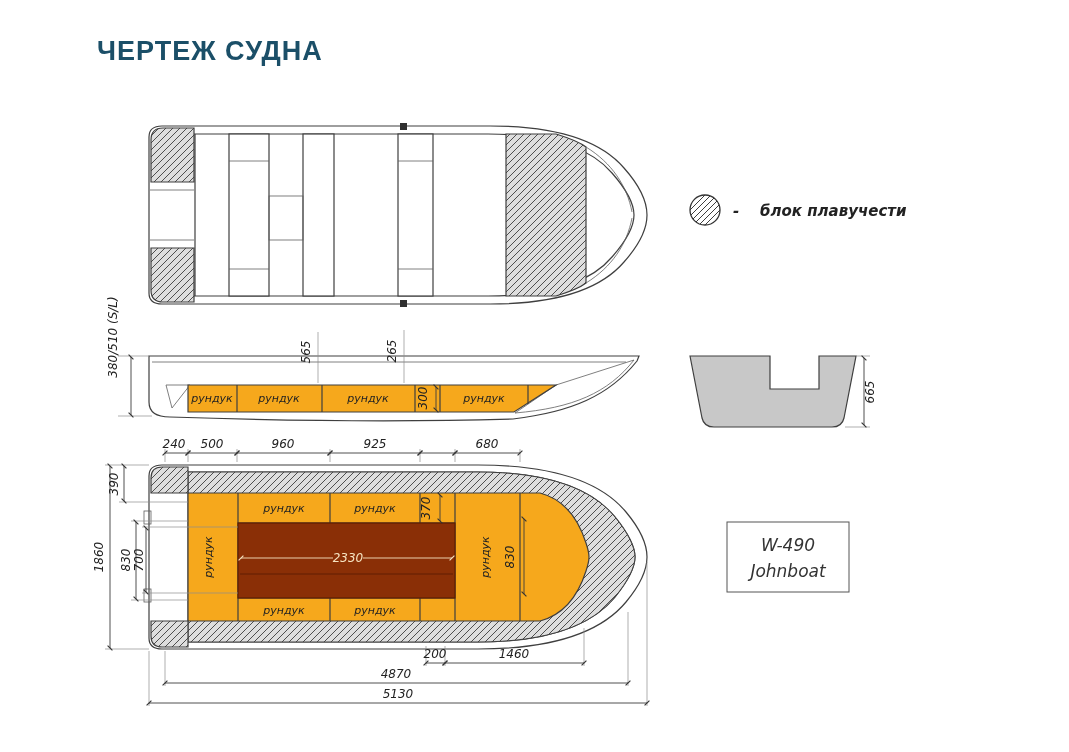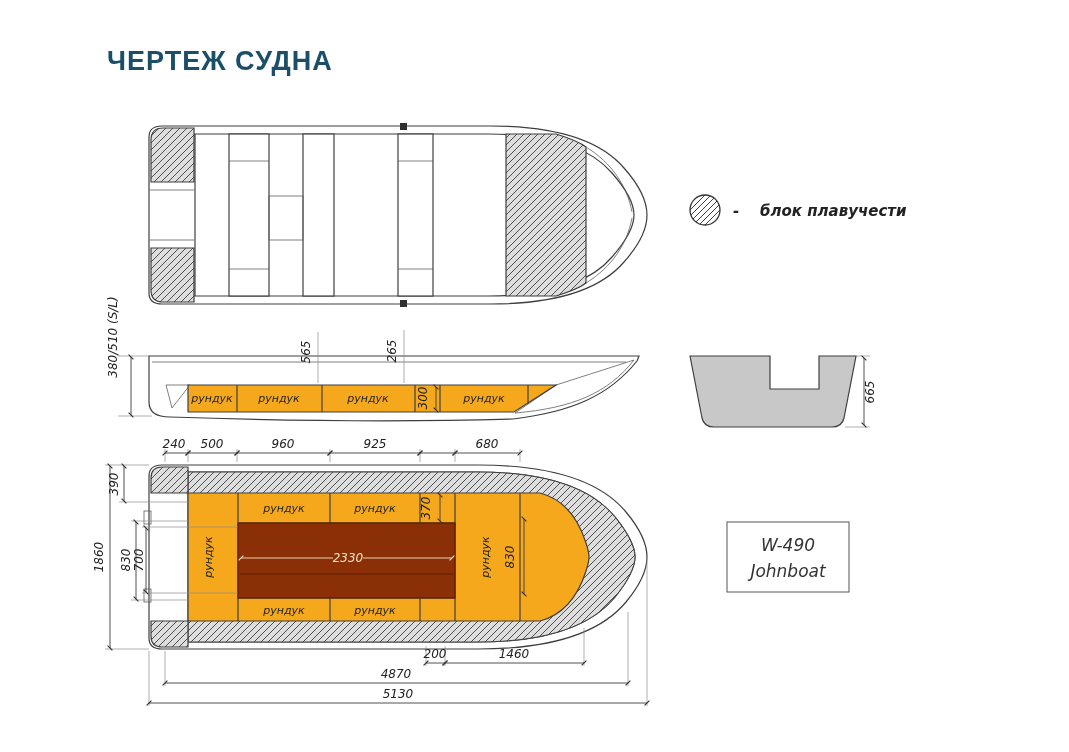--- a/index.html
+++ b/index.html
@@ -1,18 +1,18 @@
 <!DOCTYPE html>
 <html><head>
 <meta charset="utf-8">
 <style>
   html,body{margin:0;padding:0;background:#fff;}
   body{font-family:"Liberation Sans",sans-serif;}
   .stage{position:relative;width:1069px;height:752px;background:#fff;overflow:hidden;}
-  .page-title{position:absolute;left:97px;top:36px;margin:10px;font-size:27px;font-weight:600;
+  .page-title{position:absolute;left:97px;top:36px;margin:0;font-size:27px;font-weight:600;
               letter-spacing:1px;color:#1b4f68;font-family:"Liberation Sans",sans-serif;}
   svg{position:absolute;left:0;top:0;}
   .ln{stroke:#3f3f3f;stroke-width:1.2;fill:none;}
   .lnf{stroke:#3f3f3f;stroke-width:1.2;}
   .ln-thin{stroke:#5f5f5f;stroke-width:0.8;fill:none;}
   .ext{stroke:#8d8d8d;stroke-width:0.7;}
   .dim{stroke:#3d3d3d;stroke-width:0.9;marker-start:url(#tick);marker-end:url(#tick);}
   text{font-family:"DejaVu Sans",sans-serif;}
   .dt{font-style:italic;font-size:12px;fill:#222;text-anchor:middle;}
   .lk{font-style:italic;font-size:11px;fill:#222;text-anchor:middle;}

